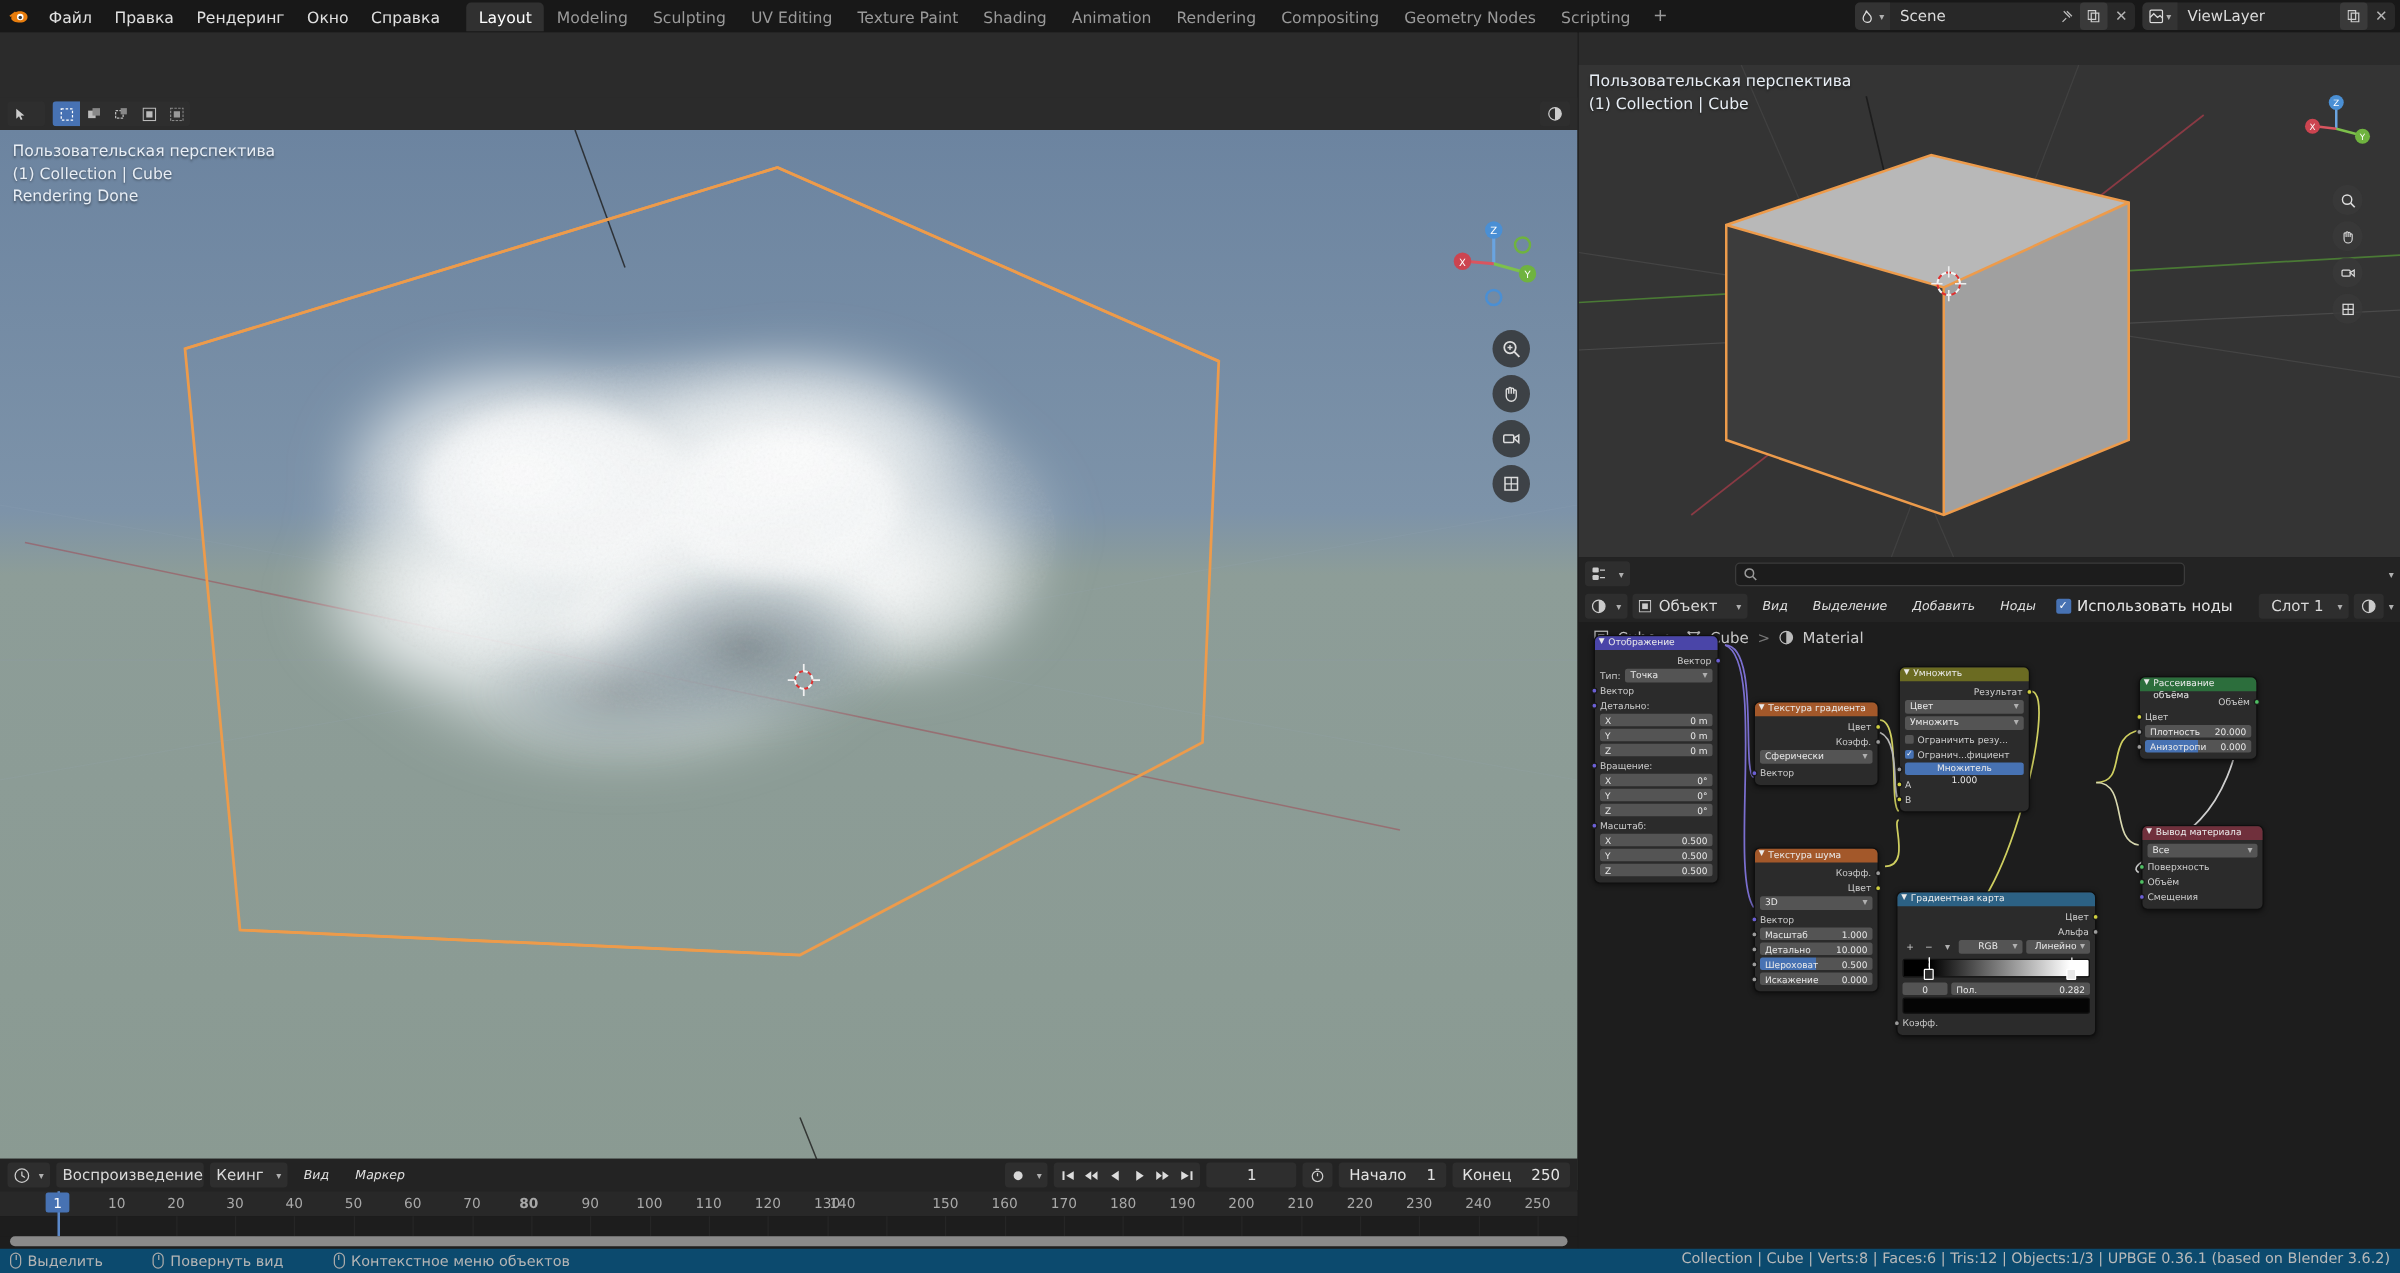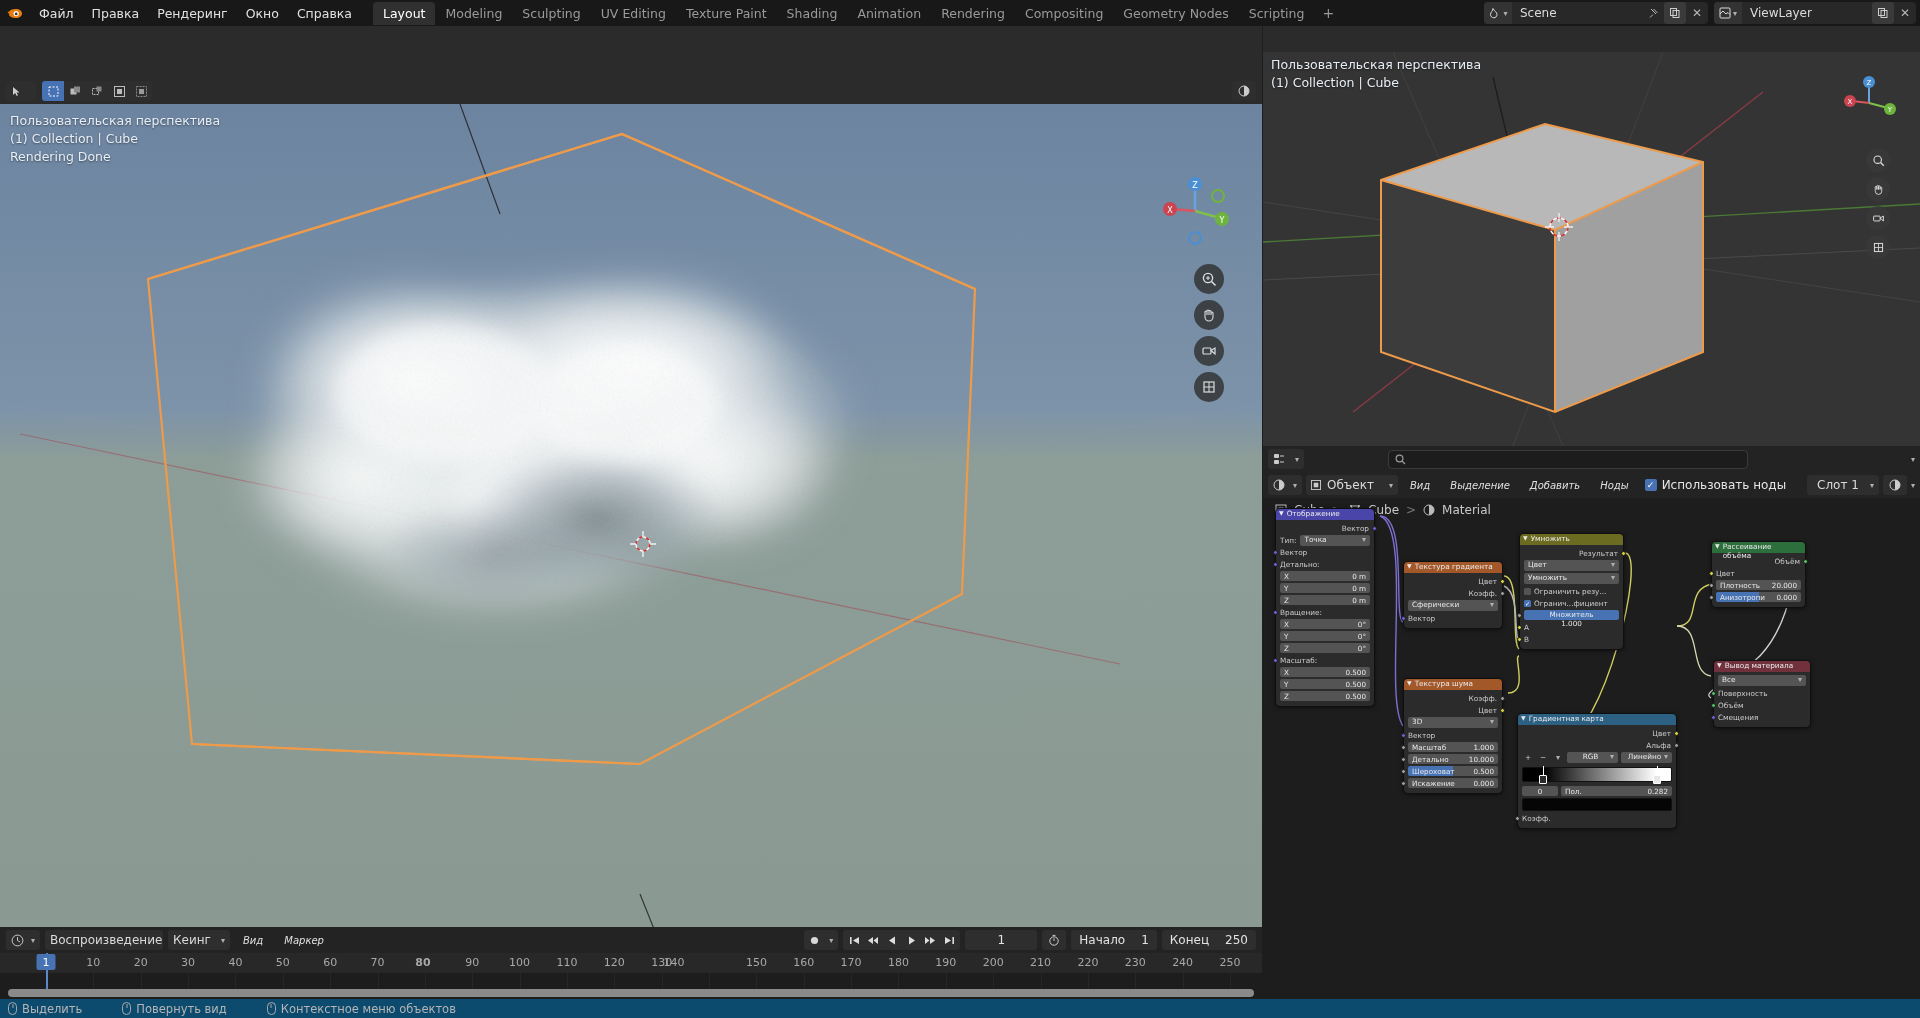--- a/index.html
+++ b/index.html
@@ -1184,15 +1184,16 @@
           <i></i>
         </span>
       <span>Повернуть вид</span>
     </div>
     <div class="mouse-hint">
       <span class="mouse-ico">
           <i></i>
         </span>
       <span>Контекстное меню объектов</span>
     </div>
+    <div class="status-right">Collection | Cube | Verts:8 | Faces:6 | Tris:12 | Objects:1/3 | UPBGE 0.36.1 (based on Blender 3.6.2)</div>
   </div>
 
 </div>
 
 </body></html>

